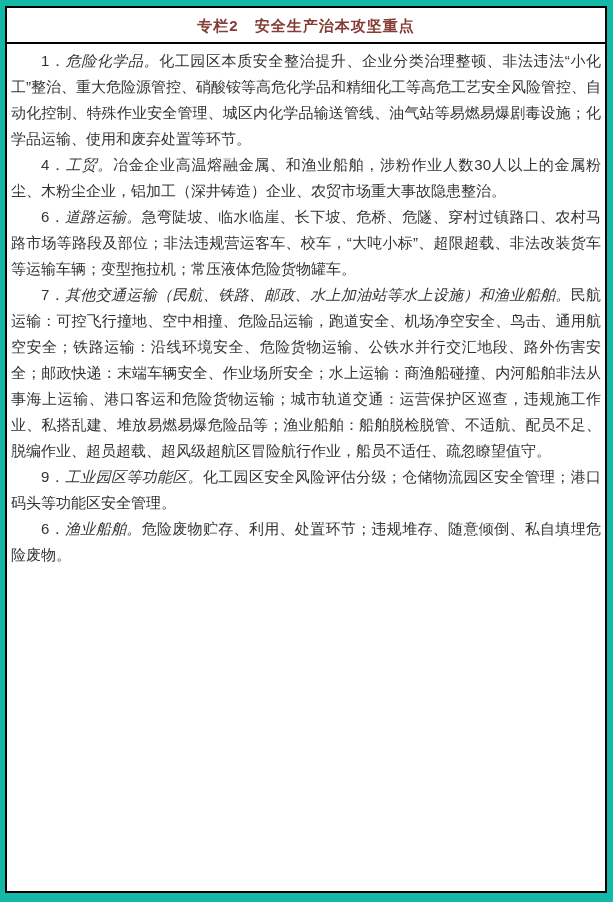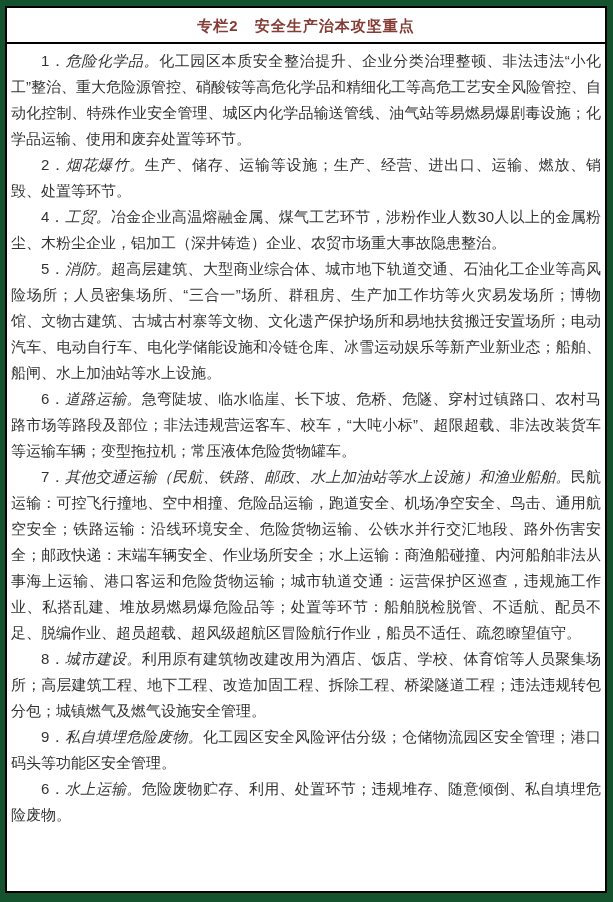--- a/index.html
+++ b/index.html
@@ -5,21 +5,21 @@
   html, body {
     margin: 0;
     padding: 0;
     background: #ffffff;
     font-family: "Liberation Sans", "DejaVu Sans", sans-serif;
   }
   .page {
     position: relative;
     width: 613px;
     height: 902px;
-    background: #14532d;
+    background: #14b8a6;
     overflow: hidden;
   }
   .panel {
     position: absolute;
     left: 5px;
     top: 6px;
     width: 602px;
     height: 887px;
     border: 2px solid var(--border, #000000);
     box-sizing: border-box;
@@ -53,23 +53,20 @@
   }
 </style>
 </head>
 <body>
 
 <div class="page">
   <div class="panel">
     <div class="panel-title">专栏2　安全生产治本攻坚重点</div>
     <div class="panel-body">
       <p class="item"><span>1．</span><span class="term">危险化学品。</span><span>化工园区本质安全整治提升、企业分类治理整顿、非法违法“小化工”整治、重大危险源管控、硝酸铵等高危化学品和精细化工等高危工艺安全风险管控、自动化控制、特殊作业安全管理、城区内化学品输送管线、油气站等易燃易爆剧毒设施；化学品运输、使用和废弃处置等环节。</span></p>
-      <p class="item"><span>2．</span><span class="term">烟花爆竹。</span><span>生产、储存、运输等设施；生产、经营、进出口、运输、燃放、销毁、处置等环节。</span></p>
-      <p class="item"><span>4．</span><span class="term">工贸。</span><span>冶金企业高温熔融金属、煤气工艺环节，涉粉作业人数30人以上的金属粉尘、木粉尘企业，铝加工（深井铸造）企业、农贸市场重大事故隐患整治。</span></p>
-      <p class="item"><span>5．</span><span class="term">消防。</span><span>超高层建筑、大型商业综合体、城市地下轨道交通、石油化工企业等高风险场所；人员密集场所、“三合一”场所、群租房、生产加工作坊等火灾易发场所；博物馆、文物古建筑、古城古村寨等文物、文化遗产保护场所和易地扶贫搬迁安置场所；电动汽车、电动自行车、电化学储能设施和冷链仓库、冰雪运动娱乐等新产业新业态；船舶、船闸、水上加油站等水上设施。</span></p>
+      <p class="item"><span>4．</span><span class="term">工贸。</span><span>冶金企业高温熔融金属、和渔业船舶，涉粉作业人数30人以上的金属粉尘、木粉尘企业，铝加工（深井铸造）企业、农贸市场重大事故隐患整治。</span></p>
       <p class="item"><span>6．</span><span class="term">道路运输。</span><span>急弯陡坡、临水临崖、长下坡、危桥、危隧、穿村过镇路口、农村马路市场等路段及部位；非法违规营运客车、校车，“大吨小标”、超限超载、非法改装货车等运输车辆；变型拖拉机；常压液体危险货物罐车。</span></p>
-      <p class="item"><span>7．</span><span class="term">其他交通运输（民航、铁路、邮政、水上加油站等水上设施）和渔业船舶。</span><span>民航运输：可控飞行撞地、空中相撞、危险品运输，跑道安全、机场净空安全、鸟击、通用航空安全；铁路运输：沿线环境安全、危险货物运输、公铁水并行交汇地段、路外伤害安全；邮政快递：末端车辆安全、作业场所安全；水上运输：商渔船碰撞、内河船舶非法从事海上运输、港口客运和危险货物运输；城市轨道交通：运营保护区巡查，违规施工作业、私搭乱建、堆放易燃易爆危险品等；处置等环节：船舶脱检脱管、不适航、配员不足、脱编作业、超员超载、超风级超航区冒险航行作业，船员不适任、疏忽瞭望值守。</span></p>
-      <p class="item"><span>8．</span><span class="term">城市建设。</span><span>利用原有建筑物改建改用为酒店、饭店、学校、体育馆等人员聚集场所；高层建筑工程、地下工程、改造加固工程、拆除工程、桥梁隧道工程；违法违规转包分包；城镇燃气及燃气设施安全管理。</span></p>
-      <p class="item"><span>9．</span><span class="term">私自填埋危险废物。</span><span>化工园区安全风险评估分级；仓储物流园区安全管理；港口码头等功能区安全管理。</span></p>
-      <p class="item"><span>6．</span><span class="term">水上运输。</span><span>危险废物贮存、利用、处置环节；违规堆存、随意倾倒、私自填埋危险废物。</span></p>
+      <p class="item"><span>7．</span><span class="term">其他交通运输（民航、铁路、邮政、水上加油站等水上设施）和渔业船舶。</span><span>民航运输：可控飞行撞地、空中相撞、危险品运输，跑道安全、机场净空安全、鸟击、通用航空安全；铁路运输：沿线环境安全、危险货物运输、公铁水并行交汇地段、路外伤害安全；邮政快递：末端车辆安全、作业场所安全；水上运输：商渔船碰撞、内河船舶非法从事海上运输、港口客运和危险货物运输；城市轨道交通：运营保护区巡查，违规施工作业、私搭乱建、堆放易燃易爆危险品等；渔业船舶：船舶脱检脱管、不适航、配员不足、脱编作业、超员超载、超风级超航区冒险航行作业，船员不适任、疏忽瞭望值守。</span></p>
+      <p class="item"><span>9．</span><span class="term">工业园区等功能区。</span><span>化工园区安全风险评估分级；仓储物流园区安全管理；港口码头等功能区安全管理。</span></p>
+      <p class="item"><span>6．</span><span class="term">渔业船舶。</span><span>危险废物贮存、利用、处置环节；违规堆存、随意倾倒、私自填埋危险废物。</span></p>
     </div>
   </div>
 </div>
 
 </body></html>

